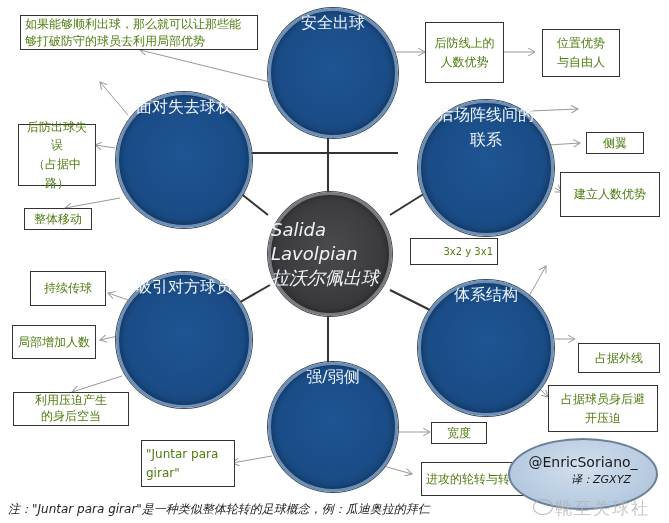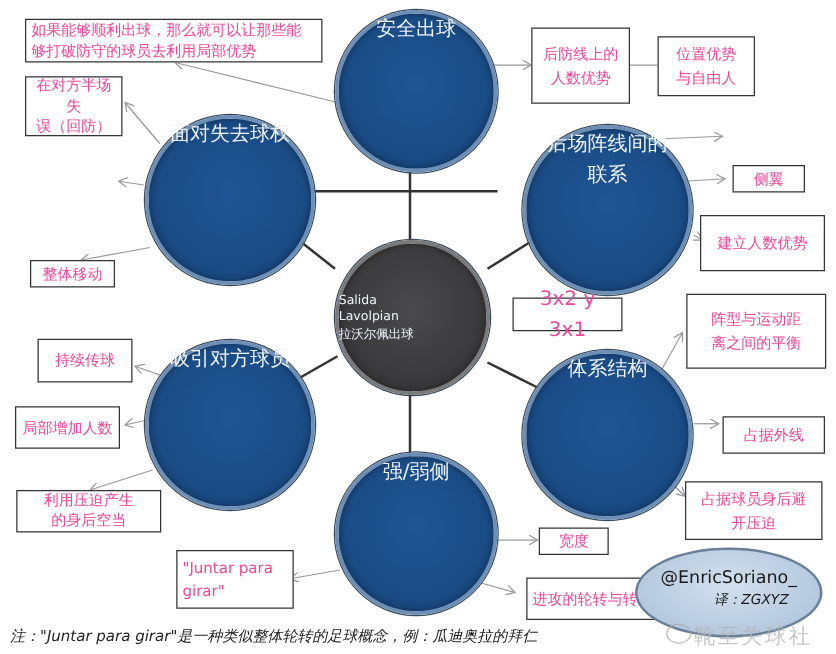--- a/index.html
+++ b/index.html
@@ -1,32 +1,32 @@
 <!DOCTYPE html>
 <html><head>
 <meta charset="utf-8">
 <style>
   html, body { margin: 0; padding: 0; background: #ffffff; }
   body { width: 669px; height: 523px; position: relative; overflow: hidden;
          font-family: "DejaVu Sans", "Liberation Sans", sans-serif; }
   #canvas { position: absolute; left: 0; top: 0; width: 669px; height: 523px; }
   svg.lines { position: absolute; left: 0; top: 0; }
   .box { position: absolute; background: #fff; border: 1px solid #333;
-         font-size: 12px; color: #ec4899; display: flex; align-items: center;
+         font-size: 12px; color: #4d7c0f; display: flex; align-items: center;
          justify-content: center; text-align: center; line-height: 1.55;
          box-sizing: border-box; padding: 2px 4px; white-space: pre-line; }
   .circle { position: absolute; border-radius: 50%;
             background: radial-gradient(circle at 50% 45%, #1f5593 0%, #1a4c86 60%, #153f70 100%);
             border: 3px solid #6e8fb5;
             box-shadow: 0 0 0 1px #3a4a5a, inset 0 0 6px rgba(0,0,0,0.4);
             color: #eef3fa; display: flex; align-items: flex-start; justify-content: center;
             text-align: center; font-size: 16px; line-height: 1.55; white-space: pre-line;
             box-sizing: border-box; }
   .center { background: radial-gradient(circle at 50% 45%, #4a4a4c 0%, #3b3b3d 60%, #2e2e30 100%);
-            border: 3px solid #7a7a7c; font-size: 10px; line-height: 1.35; }
+            border: 3px solid #7a7a7c; font-size: 18px; line-height: 1.35; font-style: italic; }
   .credit { position: absolute; left: 508px; top: 438px; width: 150px; height: 72px;
             border-radius: 50%; background: radial-gradient(ellipse at 50% 40%, #d3e0ee 0%, #b5c9df 70%, #9fb7d2 100%);
             border: 2px solid #6a7f98; box-sizing: border-box; text-align: center; color: #1a1a1a; }
   .credit .handle { display: block; font-size: 14px; margin-top: 14px; }
   .credit .trans { display: block; font-size: 11px; margin-top: 2px; font-style: italic; padding-left: 36px; }
   .watermark { position: absolute; left: 555px; top: 497px; font-size: 17px;
                color: rgba(180,180,180,0.75); letter-spacing: 2px; }
   .wm-icon { position: absolute; left: 533px; top: 499px; width: 18px; height: 14px;
              border: 1.5px solid rgba(170,170,170,0.8); border-radius: 50%; }
   .note { position: absolute; left: 8px; top: 501px; font-size: 12px; font-style: italic; color: #222; }
@@ -85,48 +85,44 @@
     <span>安全出球</span>
   </div>
   <div class="box" style="left:20px; top:15px; width:238px; height:35px; justify-content:flex-start; text-align:left; line-height:1.4;">
     <span>如果能够顺利出球，那么就可以让那些能
 够打破防守的球员去利用局部优势</span>
   </div>
   <div class="box" style="left:425px; top:22px; width:79px; height:61px;">
     <span>后防线上的
 人数优势</span>
   </div>
-  <div class="box" style="left:526px; top:29px; width:78px; height:48px;">
+  <div class="box" style="left:542px; top:29px; width:78px; height:48px;">
     <span>位置优势
 与自由人</span>
   </div>
 
   <div class="circle" style="left:418px; top:100px; width:136px; height:136px;">
     <span>后场阵线间的
 联系</span>
   </div>
   <div class="box" style="left:586px; top:132px; width:58px; height:22px;">
     <span>侧翼</span>
   </div>
   <div class="box" style="left:560px; top:172px; width:100px; height:45px;">
     <span>建立人数优势</span>
   </div>
 
-  <div class="box" style="left:410px; top:238px; width:88px; height:27px; font-size:16px;justify-content:flex-end;">
+  <div class="box" style="left:410px; top:238px; width:88px; height:27px; font-size:10px;justify-content:flex-end;">
     <span>3x2 y 3x1</span>
   </div>
 
   <div class="circle" style="left:418px; top:280px; width:136px; height:136px;">
     <span>体系结构</span>
   </div>
-  <div class="box" style="left:549px; top:235px; width:112px; height:60px;">
-    <span>阵型与运动距
-离之间的平衡</span>
-  </div>
-  <div class="box" style="left:578px; top:333px; width:82px; height:30px;">
+  <div class="box" style="left:578px; top:343px; width:82px; height:30px;">
     <span>占据外线</span>
   </div>
   <div class="box" style="left:548px; top:385px; width:110px; height:47px;">
     <span>占据球员身后避
 开压迫</span>
   </div>
 
   <div class="circle" style="left:268px; top:362px; width:130px; height:130px;">
     <span>强/弱侧</span>
   </div>
@@ -151,23 +147,23 @@
     <span>局部增加人数</span>
   </div>
   <div class="box" style="left:13px; top:392px; width:116px; height:34px; line-height:1.3;">
     <span>利用压迫产生
 的身后空当</span>
   </div>
 
   <div class="circle" style="left:116px; top:92px; width:136px; height:136px;">
     <span>面对失去球权</span>
   </div>
-  <div class="box" style="left:20px; top:61px; width:78px; height:48px; line-height:1.4;">
-    <span>在对方半场失
-误（回防）</span>
+  <div class="box" style="left:18px; top:124px; width:78px; height:62px;">
+    <span>后防出球失误
+（占据中路）</span>
   </div>
   <div class="box" style="left:24px; top:208px; width:68px; height:22px;">
     <span>整体移动</span>
   </div>
 
   <div class="credit">
     <span class="handle">@EnricSoriano_</span>
     <span class="trans">译：ZGXYZ</span>
   </div>
 

